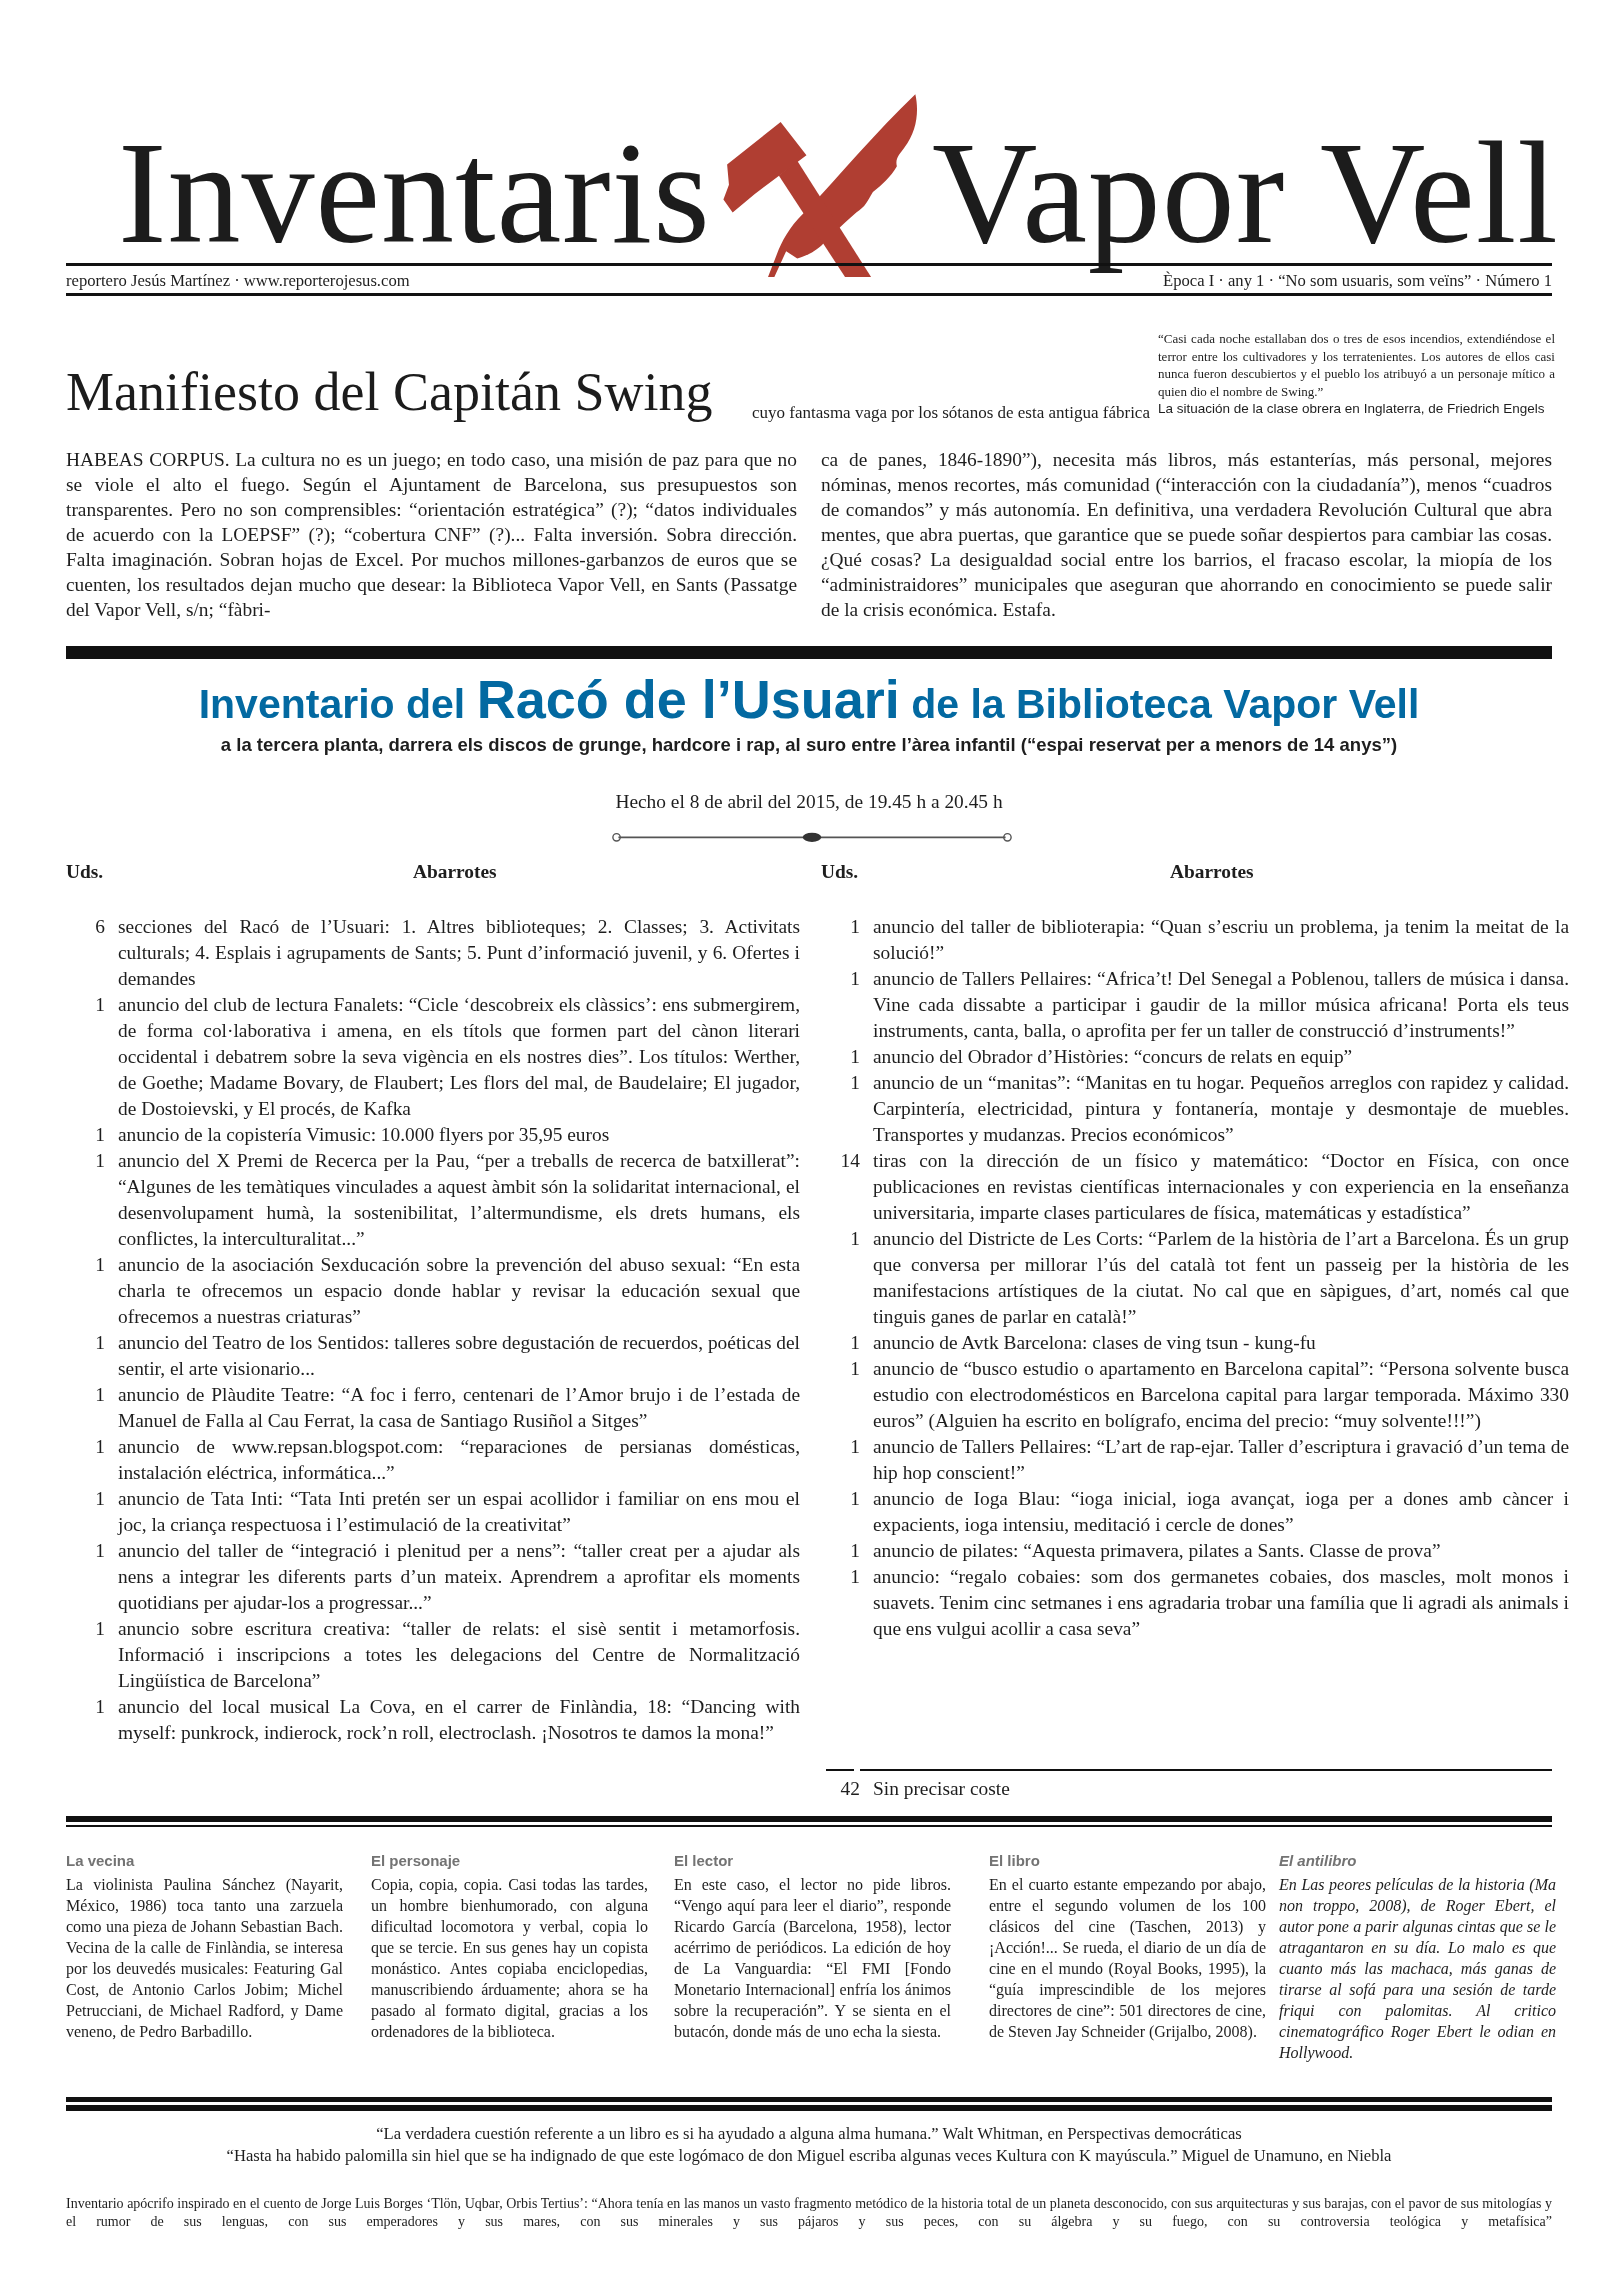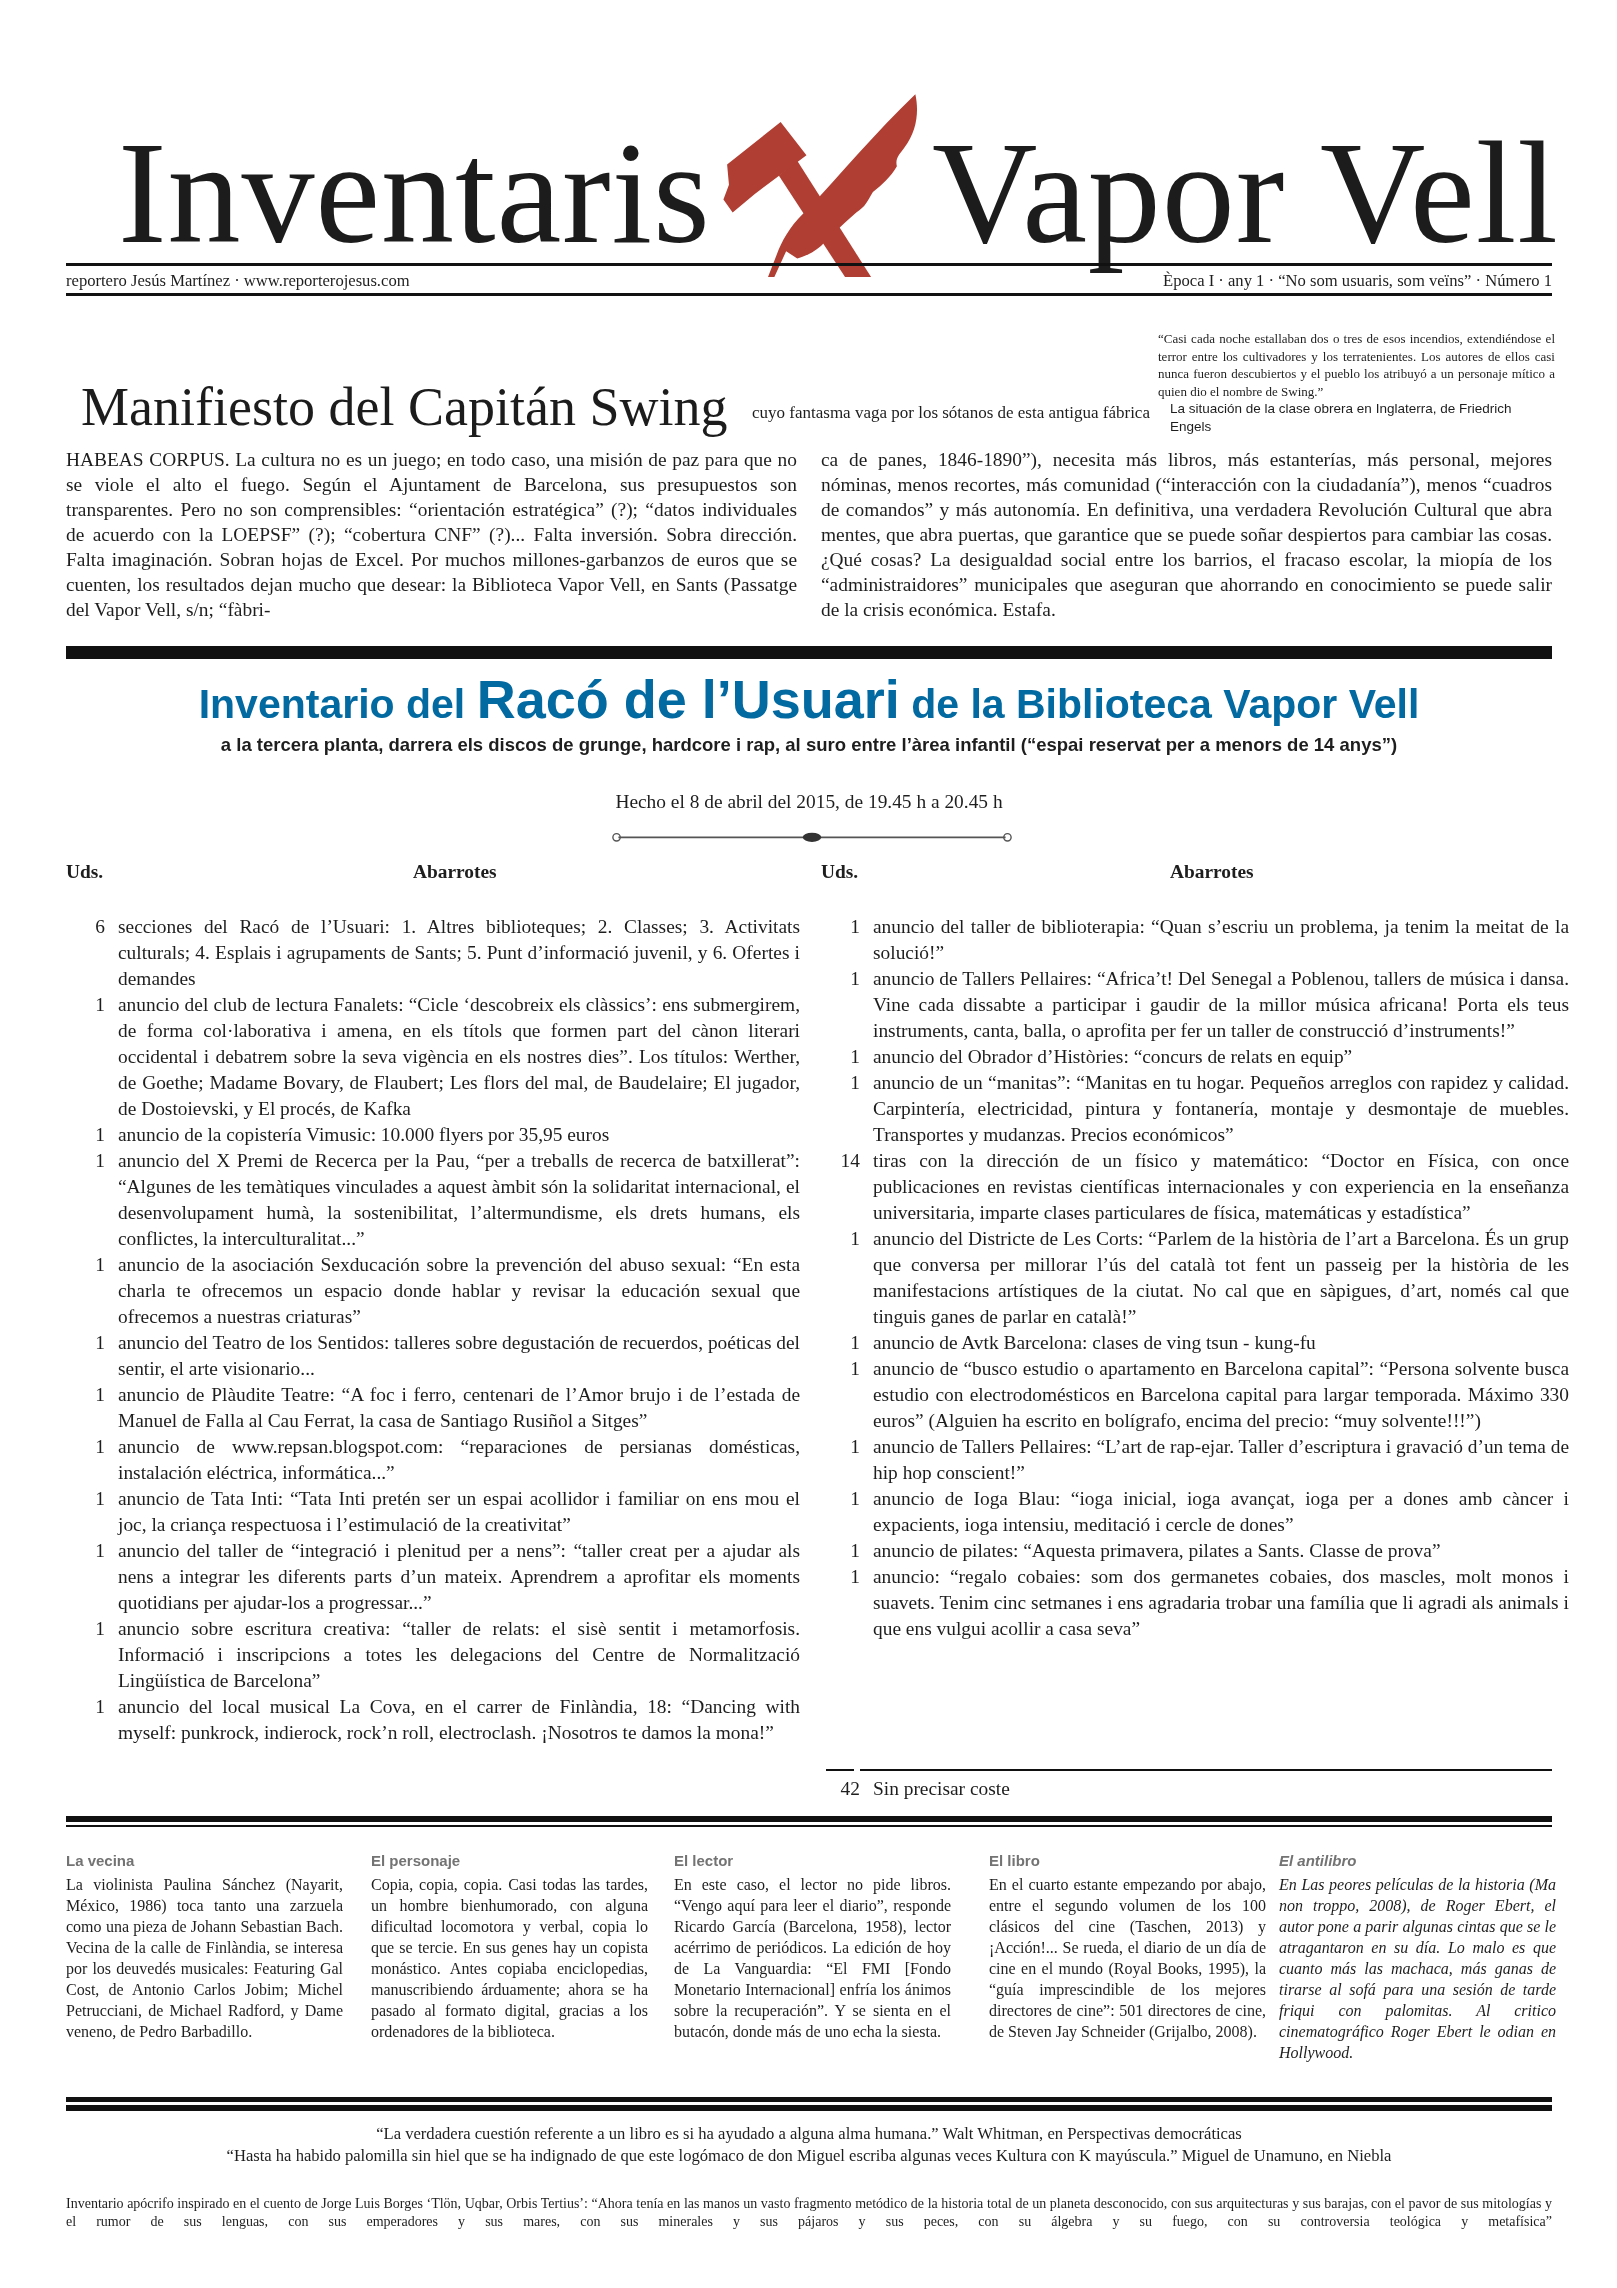--- a/index.html
+++ b/index.html
@@ -13,21 +13,21 @@
   #mast-right { left: 932px; }
   .rule { position: absolute; left: 66px; right: 66px; background: #111; }
   #logo { position: absolute; left: 701px; top: 74px; width: 222px; height: 203px; }
   .sub-left { position: absolute; left: 66px; top: 271px; font-size: 16.6px; }
   .sub-right { position: absolute; right: 66px; top: 271px; font-size: 16.6px; text-align: right; }
 
   
   #manifesto-title { position: absolute; left: 66px; top: 365px; font-size: 54px; line-height: 1; color: #1c1c1c; }
   #manifesto-sub { position: absolute; left: 752px; top: 403px; font-size: 17px; }
   #epigraph { position: absolute; left: 1158px; top: 330px; width: 397px; font-size: 13px; line-height: 17.5px; text-align: justify; }
-  #epigraph-source { font-family: "Liberation Sans", sans-serif; font-size: 13.5px; text-align: left; margin-left: 12px; }
+  #epigraph-source { font-family: "Liberation Sans", sans-serif; font-size: 13.5px; text-align: left; }
   .body-col { position: absolute; top: 447px; width: 731px; font-size: 19.4px; line-height: 25px; text-align: justify; hyphens: manual; }
   #manifesto-col1 { left: 66px; }
   #manifesto-col2 { left: 821px; }
 
   
   #inv-title { position: absolute; left: 0; right: 0; top: 672px; text-align: center;
                font-family: "Liberation Sans", sans-serif; font-weight: bold; font-size: 41px; line-height: 1; color: #0369a1; }
   #inv-title .big { font-size: 54px; }
   #inv-sub { position: absolute; left: 66px; right: 66px; top: 733px; text-align: center;
              font-family: "Liberation Sans", sans-serif; font-weight: bold; font-size: 18.5px; line-height: 24px; }
@@ -72,21 +72,21 @@
     </g>
   </svg>
 
   <div class="rule" style="top:263px;height:2.8px;"></div>
   <div class="sub-left">reportero Jesús Martínez · www.reporterojesus.com</div>
   <div class="sub-right">Època I · any 1 · “No som usuaris, som veïns” · Número 1</div>
   <div class="rule" style="top:293px;height:2.8px;"></div>
 </header>
 
 <section>
-  <h1 id="manifesto-title" style="margin:15px;font-weight:normal;">Manifiesto del Capitán Swing</h1>
+  <h1 id="manifesto-title" style="margin:0;font-weight:normal;">Manifiesto del Capitán Swing</h1>
   <div id="manifesto-sub">cuyo fantasma vaga por los sótanos de esta antigua fábrica</div>
   <div id="epigraph">
     <div>“Casi cada noche estallaban dos o tres de esos incendios, extendiéndose el terror entre los cultivadores y los terratenientes. Los autores de ellos casi nunca fueron descubiertos y el pueblo los atribuyó a un personaje mítico a quien dio el nombre de Swing.”</div>
     <div id="epigraph-source">La situación de la clase obrera en Inglaterra, de Friedrich Engels</div>
   </div>
   <div id="manifesto-col1" class="body-col">HABEAS CORPUS. La cultura no es un juego; en todo caso, una misión de paz para que no se viole el alto el fuego. Según el Ajuntament de Barcelona, sus presu­puestos son transparentes. Pero no son comprensibles: “orientación estratégica” (?); “datos individuales de acuerdo con la LOEPSF” (?); “cobertura CNF” (?)... Falta inversión. Sobra dirección. Falta imaginación. Sobran hojas de Excel. Por muchos millones-garbanzos de euros que se cuenten, los resultados dejan mucho que desear: la Biblioteca Vapor Vell, en Sants (Passatge del Vapor Vell, s/n; “fàbri-</div>
   <div id="manifesto-col2" class="body-col">ca de panes, 1846-1890”), necesita más libros, más estanterías, más personal, me­jores nóminas, menos recortes, más comunidad (“interacción con la ciudadanía”), menos “cuadros de comandos” y más autonomía. En definitiva, una verdadera Revolución Cultural que abra mentes, que abra puertas, que garantice que se puede soñar despiertos para cambiar las cosas. ¿Qué cosas? La desigualdad social entre los barrios, el fracaso escolar, la miopía de los “administraidores” municipales que ase­guran que ahorrando en conocimiento se puede salir de la crisis económica. Estafa.</div>
 </section>
 
 <div class="rule" style="top:646px;height:13px;"></div>

